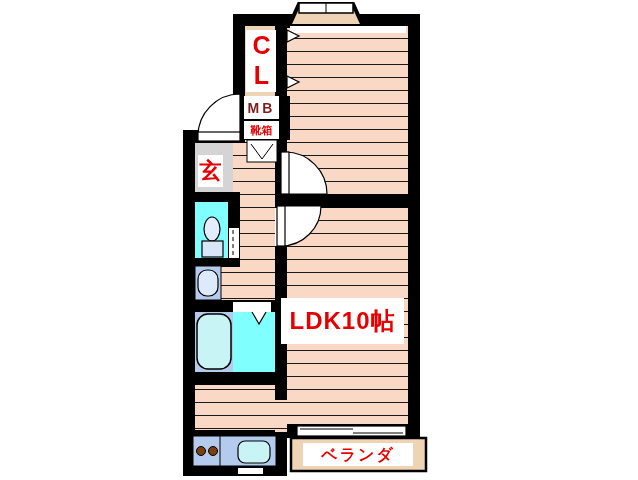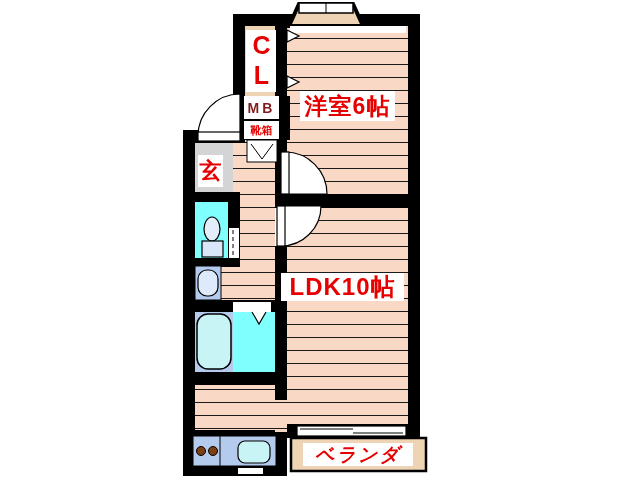--- a/index.html
+++ b/index.html
@@ -2,27 +2,27 @@
 <html><head>
 <meta charset="utf-8">
 <style>
   html,body{margin:0;padding:0;background:#fff;}
   #stage{position:relative;width:638px;height:480px;background:#ffffff;overflow:hidden;
          font-family:"Liberation Sans",sans-serif;}
   #plan-svg{position:absolute;left:0;top:0;}
   .lbl{position:absolute;display:flex;align-items:center;justify-content:center;
        background:#ffffff;color:#e60000;font-weight:bold;line-height:1;white-space:nowrap;}
   .lbl-western{left:300px;top:91px;width:95px;height:30px;font-size:23px;letter-spacing:1px;}
-  .lbl-ldk{left:281px;top:273px;width:123px;height:28px;font-size:24px;letter-spacing:1px;}
+  .lbl-ldk{left:281px;top:298px;width:123px;height:46px;font-size:24px;letter-spacing:1px;}
   .lbl-cl{left:246px;top:30px;width:30px;height:62px;font-size:25px;
           writing-mode:vertical-rl;text-orientation:upright;letter-spacing:2px;}
   .lbl-mb{left:244px;top:96px;width:35px;height:23px;font-size:14px;color:#7f1d1d;letter-spacing:3px;}
   .lbl-shoe{left:244px;top:121px;width:35px;height:18px;font-size:11px;text-align:right;}
   .lbl-genkan{left:198px;top:155px;width:25px;height:32px;font-size:22px;}
-  .lbl-veranda{left:303px;top:443px;width:110px;height:23px;font-size:19px;font-style:italic;letter-spacing:2px;}
+  .lbl-veranda{left:303px;top:443px;width:110px;height:23px;font-size:16px;letter-spacing:2px;}
 </style>
 </head>
 <body>
 
 <div id="stage">
 
   <svg id="plan-svg" width="638" height="480" viewBox="0 0 638 480">
     <defs>
       <pattern id="hatch" width="13" height="13" patternUnits="userSpaceOnUse">
         <rect width="13" height="13" fill="#f9d8c6"></rect>
@@ -107,20 +107,19 @@
       <rect x="197" y="314" width="34" height="55" rx="11" fill="#c9f4f6" stroke="#000" stroke-width="1.5"></rect>
 
       <rect x="193" y="436" width="83" height="30" fill="#b5cbee" stroke="#000" stroke-width="1"></rect>
       <line x1="220" y1="436" x2="220" y2="466" stroke="#000" stroke-width="1"></line>
       <circle cx="201" cy="451" r="4.5" fill="#7b3f12" stroke="#000" stroke-width="1"></circle>
       <circle cx="213" cy="451" r="4.5" fill="#7b3f12" stroke="#000" stroke-width="1"></circle>
       <rect x="238" y="441" width="32" height="22" rx="7" fill="#c9f4f6" stroke="#000" stroke-width="1.2"></rect>
     </g>
   </svg>
 
-  <div class="lbl lbl-western">洋室6帖</div>
   <div class="lbl lbl-ldk">LDK10帖</div>
   <div class="lbl lbl-cl">CL</div>
   <div class="lbl lbl-mb">MB</div>
   <div class="lbl lbl-shoe">靴箱</div>
   <div class="lbl lbl-genkan">玄</div>
   <div class="lbl lbl-veranda">ベランダ</div>
 </div>
 
 </body></html>

